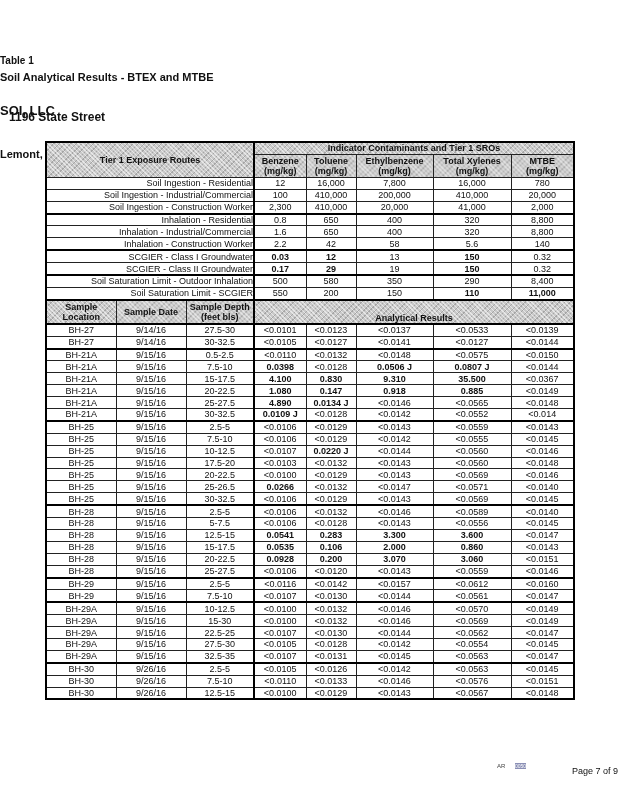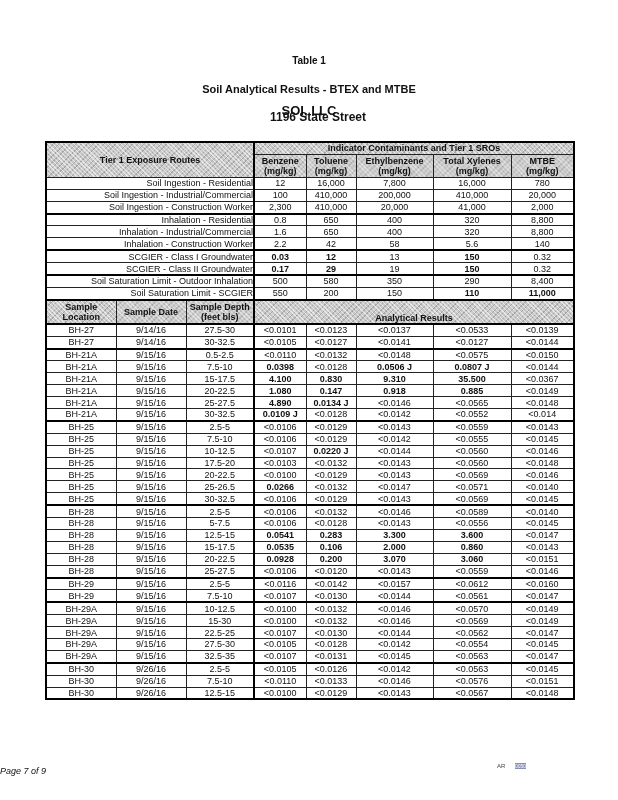--- a/index.html
+++ b/index.html
@@ -1,41 +1,41 @@
 <!DOCTYPE html>
 <html><head>
 <meta charset="utf-8">
 <style>
   html, body { margin:0; padding:0; background:#ffffff; }
   body { width:618px; height:800px; position:relative; overflow:hidden;
          font-family:"Liberation Sans", "DejaVu Sans", sans-serif; color:#111; }
-  .hdr { position:absolute; left:0; width:618px; text-align:center; font-weight:bold; }
+  .hdr { position:absolute; left:0; width:618px; text-align:left; font-weight:bold; }
   .t1 { top:55px; font-size:10px; }
-  .t2 { top:83px; font-size:11px; }
+  .t2 { top:71px; font-size:11px; }
   .t3 { top:103px; font-size:13px; }
   .t4 { top:110px; font-size:12px;padding-left:9px; }
   .t5 { top:116px; font-size:11px;margin-top:32px; }
 
   table.main { position:absolute; left:45px; top:141px; width:528px;
                border-collapse:collapse; table-layout:fixed; font-size:9px; }
   table.main td { border:1px solid #222; padding:0; height:10.9px; line-height:10px;
                   text-align:center; white-space:nowrap; overflow:hidden; }
   table.main td.lbl { text-align:right; padding-left:2px; }
   .shade { background-color:#c9c9c9;
            background-image:
              repeating-linear-gradient(45deg, rgba(255,255,255,0.55) 0 1px, transparent 1px 3px),
              repeating-linear-gradient(-45deg, rgba(0,0,0,0.18) 0 1px, transparent 1px 4px);
            font-weight:bold; }
   .b { font-weight:bold; }
   .thick-left { border-left:2px solid #000 !important; }
   .thick-top td { border-top:2px solid #000 !important; }
   table.main { border:2px solid #000; }
   .hcell { height:22px !important; line-height:10px !important; }
 
-  .footer { position:absolute; top:766px; left:0; width:618px; text-align:left; font-size:9px;font-style:italic; }
+  .footer { position:absolute; top:766px; left:0; width:618px; text-align:right; font-size:9px; }
   .stamp { position:absolute; top:763px; left:497px; font-size:6px; color:#444; }
   .stamp2 { position:absolute; top:763px; left:515px; width:11px; height:6px;
             background:#8a8fb5; font-size:5px; color:#fff; }
 </style>
 </head>
 <body>
 
 <div class="hdr t1">Table 1</div>
 <div class="hdr t2">Soil Analytical Results - BTEX and MTBE</div>
 <div class="hdr t3">SOI, LLC</div>

